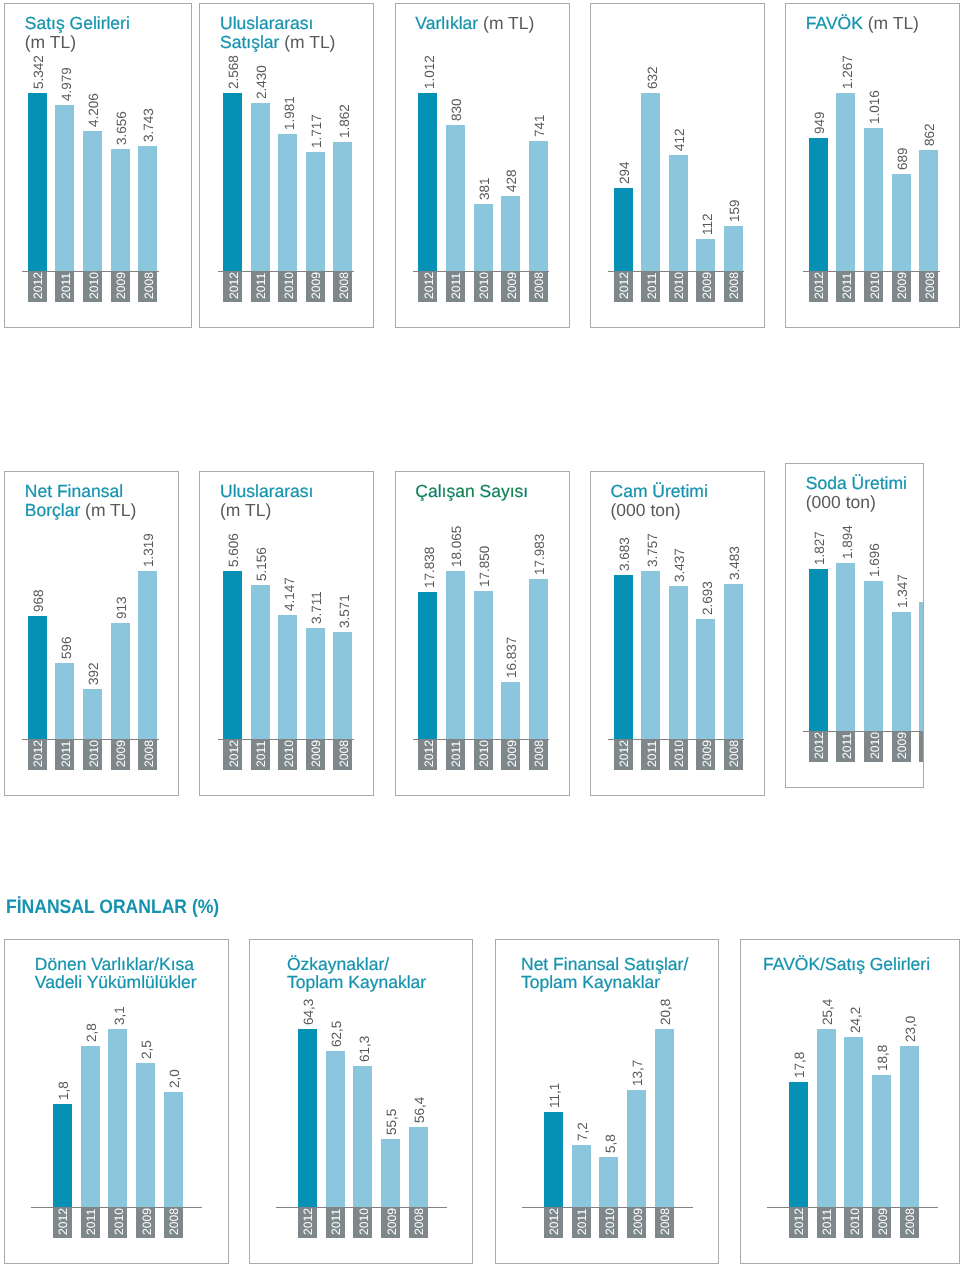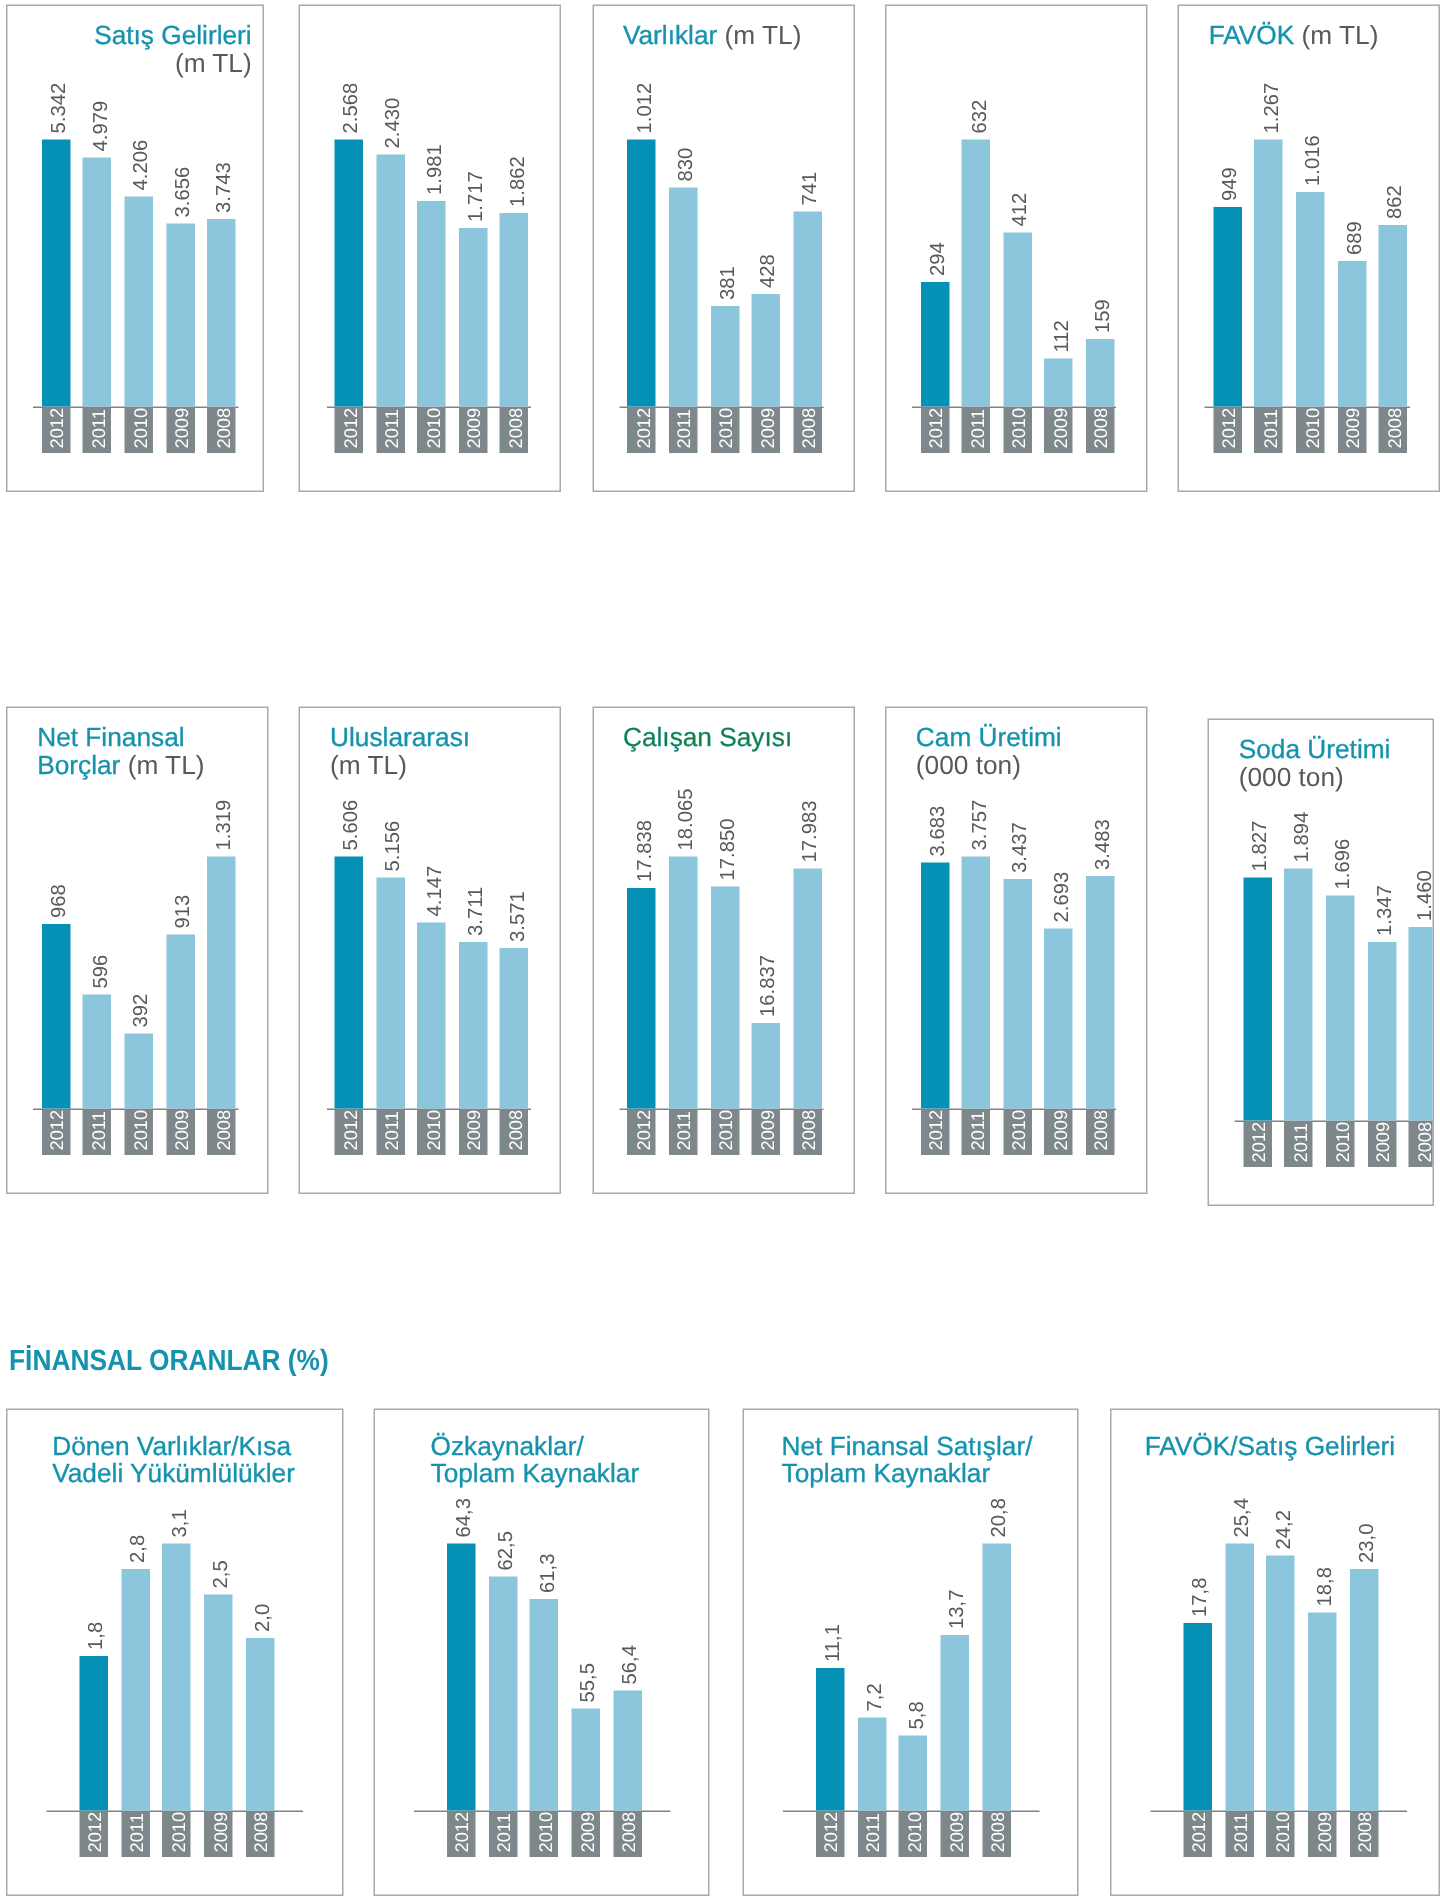--- a/index.html
+++ b/index.html
@@ -61,21 +61,21 @@
     color: #1593AE;
     white-space: nowrap;
     transform: scaleX(0.90);
     transform-origin: 0 0;
   }
 </style>
 </head>
 <body>
 
 <div id="root">
-    <div class="panel" style="left: 4px; top: 3px; width: 172px; height: 325px; border-color: rgb(167, 169, 172); text-align: right;">
+    <div class="panel" style="left: 4px; top: 3px; width: 188px; height: 325px; border-color: rgb(167, 169, 172);">
       <div class="panel-title" style="left: 19.8px; width: 143px; top: 10.3px;"><span class="t-main" style="color: rgb(21, 147, 174);">Satış Gelirleri</span> <span class="t-unit" style="color: rgb(88, 89, 91);">(m TL)</span></div>
       <div class="axis-line" style="left: 17.4px; top: 267px; width: 136.3px; background: rgb(128, 130, 133);"></div>
       <div class="bar" style="left: 22.9px; width: 19px; top: 89px; height: 178px; background: rgb(5, 145, 181);"></div>
       <div class="bar-value" style="left: 24.2px; line-height: 19px; top: 85px; color: rgb(88, 89, 91);">5.342</div>
       <div class="year-box" style="left: 22.9px; width: 19px; top: 268px; height: 30px; background: rgb(126, 136, 139);"></div>
       <div class="year-label" style="left: 24.4px; line-height: 19px; top: 294.8px;">2012</div>
       <div class="bar" style="left: 50.45px; width: 19px; top: 101.095px; height: 165.905px; background: rgb(140, 198, 220);"></div>
       <div class="bar-value" style="left: 51.75px; line-height: 19px; top: 97.0955px; color: rgb(88, 89, 91);">4.979</div>
       <div class="year-box" style="left: 50.45px; width: 19px; top: 268px; height: 30px; background: rgb(126, 136, 139);"></div>
       <div class="year-label" style="left: 51.95px; line-height: 19px; top: 294.8px;">2011</div>
@@ -86,20 +86,21 @@
       <div class="bar" style="left: 105.55px; width: 19px; top: 145.179px; height: 121.821px; background: rgb(140, 198, 220);"></div>
       <div class="bar-value" style="left: 106.85px; line-height: 19px; top: 141.179px; color: rgb(88, 89, 91);">3.656</div>
       <div class="year-box" style="left: 105.55px; width: 19px; top: 268px; height: 30px; background: rgb(126, 136, 139);"></div>
       <div class="year-label" style="left: 107.05px; line-height: 19px; top: 294.8px;">2009</div>
       <div class="bar" style="left: 133.1px; width: 19px; top: 142.28px; height: 124.72px; background: rgb(140, 198, 220);"></div>
       <div class="bar-value" style="left: 134.4px; line-height: 19px; top: 138.28px; color: rgb(88, 89, 91);">3.743</div>
       <div class="year-box" style="left: 133.1px; width: 19px; top: 268px; height: 30px; background: rgb(126, 136, 139);"></div>
       <div class="year-label" style="left: 134.6px; line-height: 19px; top: 294.8px;">2008</div>
     </div>
     <div class="panel" style="left: 199.25px; top: 3px; width: 175px; height: 325px; border-color: rgb(167, 169, 172);">
+      <div class="panel-title" style="left: 19.8px; width: 143px; top: 10.3px;"><span class="t-main" style="color: rgb(21, 147, 174);">Uluslararası Satışlar</span> <span class="t-unit" style="color: rgb(88, 89, 91);">(m TL)</span></div>
       <div class="axis-line" style="left: 17.4px; top: 267px; width: 136.3px; background: rgb(128, 130, 133);"></div>
       <div class="bar" style="left: 22.9px; width: 19px; top: 89px; height: 178px; background: rgb(5, 145, 181);"></div>
       <div class="bar-value" style="left: 24.2px; line-height: 19px; top: 85px; color: rgb(88, 89, 91);">2.568</div>
       <div class="year-box" style="left: 22.9px; width: 19px; top: 268px; height: 30px; background: rgb(126, 136, 139);"></div>
       <div class="year-label" style="left: 24.4px; line-height: 19px; top: 294.8px;">2012</div>
       <div class="bar" style="left: 50.45px; width: 19px; top: 98.5654px; height: 168.435px; background: rgb(140, 198, 220);"></div>
       <div class="bar-value" style="left: 51.75px; line-height: 19px; top: 94.5654px; color: rgb(88, 89, 91);">2.430</div>
       <div class="year-box" style="left: 50.45px; width: 19px; top: 268px; height: 30px; background: rgb(126, 136, 139);"></div>
       <div class="year-label" style="left: 51.95px; line-height: 19px; top: 294.8px;">2011</div>
       <div class="bar" style="left: 78px; width: 19px; top: 129.688px; height: 137.312px; background: rgb(140, 198, 220);"></div>
@@ -275,21 +276,21 @@
       <div class="year-label" style="left: 79.5px; line-height: 19px; top: 294.8px;">2010</div>
       <div class="bar" style="left: 105.55px; width: 19px; top: 146.865px; height: 120.135px; background: rgb(140, 198, 220);"></div>
       <div class="bar-value" style="left: 106.85px; line-height: 19px; top: 142.865px; color: rgb(88, 89, 91);">2.693</div>
       <div class="year-box" style="left: 105.55px; width: 19px; top: 268px; height: 30px; background: rgb(126, 136, 139);"></div>
       <div class="year-label" style="left: 107.05px; line-height: 19px; top: 294.8px;">2009</div>
       <div class="bar" style="left: 133.1px; width: 19px; top: 111.623px; height: 155.377px; background: rgb(140, 198, 220);"></div>
       <div class="bar-value" style="left: 134.4px; line-height: 19px; top: 107.623px; color: rgb(88, 89, 91);">3.483</div>
       <div class="year-box" style="left: 133.1px; width: 19px; top: 268px; height: 30px; background: rgb(126, 136, 139);"></div>
       <div class="year-label" style="left: 134.6px; line-height: 19px; top: 294.8px;">2008</div>
     </div>
-    <div class="panel" style="left: 785px; top: 479px; width: 151px; height: 325px; border-color: rgb(167, 169, 172); margin-left: 20px;">
+    <div class="panel" style="left: 785px; top: 463px; width: 139px; height: 325px; border-color: rgb(167, 169, 172);">
       <div class="panel-title" style="left: 19.8px; width: 143px; top: 10.3px;"><span class="t-main" style="color: rgb(21, 147, 174);">Soda Üretimi</span> <span class="t-unit" style="color: rgb(88, 89, 91);">(000 ton)</span></div>
       <div class="axis-line" style="left: 17.4px; top: 267px; width: 136.3px; background: rgb(128, 130, 133);"></div>
       <div class="bar" style="left: 22.9px; width: 19px; top: 105.329px; height: 161.671px; background: rgb(5, 145, 181);"></div>
       <div class="bar-value" style="left: 24.2px; line-height: 19px; top: 101.329px; color: rgb(88, 89, 91);">1.827</div>
       <div class="year-box" style="left: 22.9px; width: 19px; top: 268px; height: 30px; background: rgb(126, 136, 139);"></div>
       <div class="year-label" style="left: 24.4px; line-height: 19px; top: 294.8px;">2012</div>
       <div class="bar" style="left: 50.45px; width: 19px; top: 99.4px; height: 167.6px; background: rgb(140, 198, 220);"></div>
       <div class="bar-value" style="left: 51.75px; line-height: 19px; top: 95.4px; color: rgb(88, 89, 91);">1.894</div>
       <div class="year-box" style="left: 50.45px; width: 19px; top: 268px; height: 30px; background: rgb(126, 136, 139);"></div>
       <div class="year-label" style="left: 51.95px; line-height: 19px; top: 294.8px;">2011</div>

